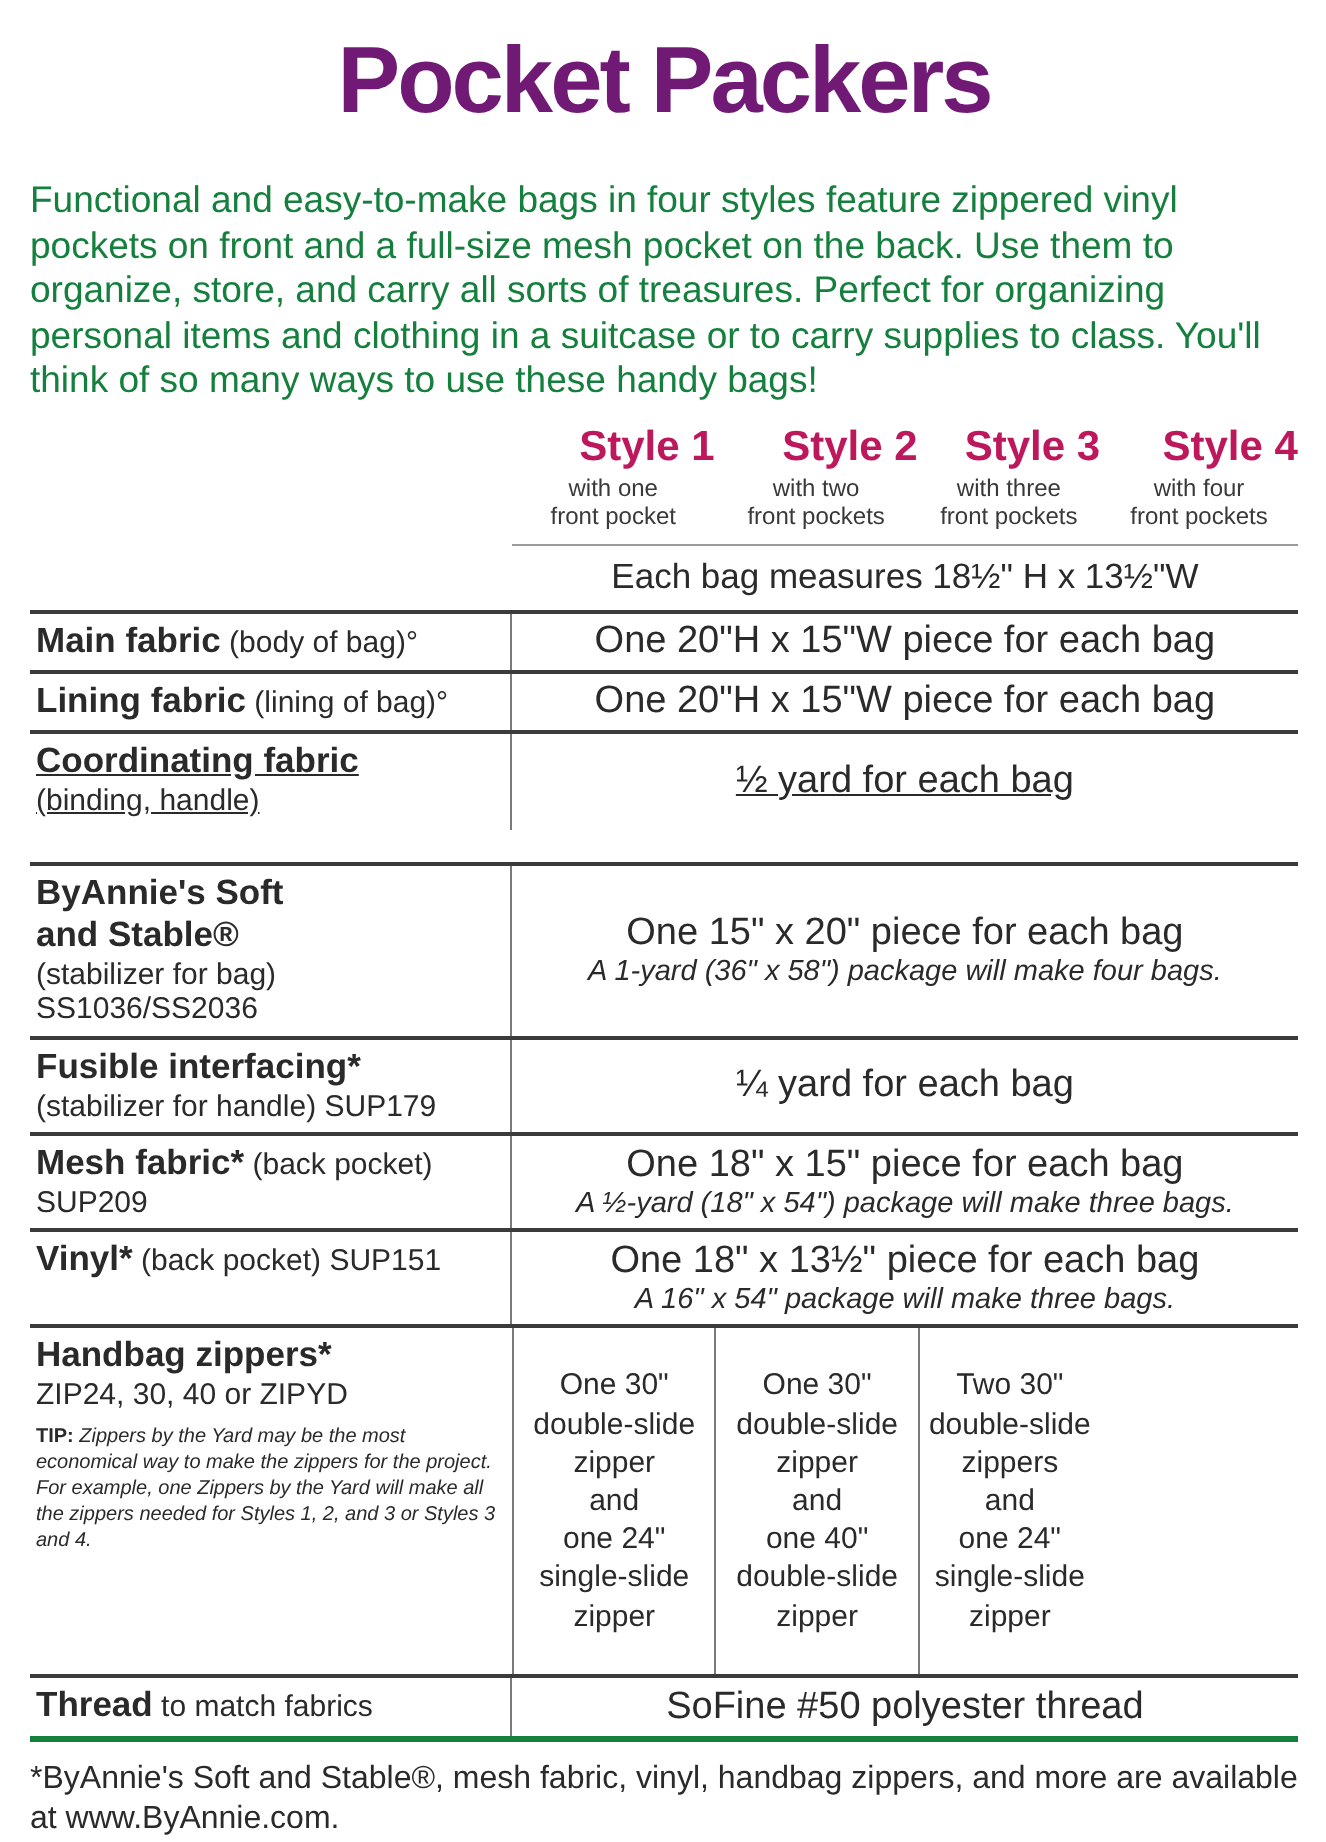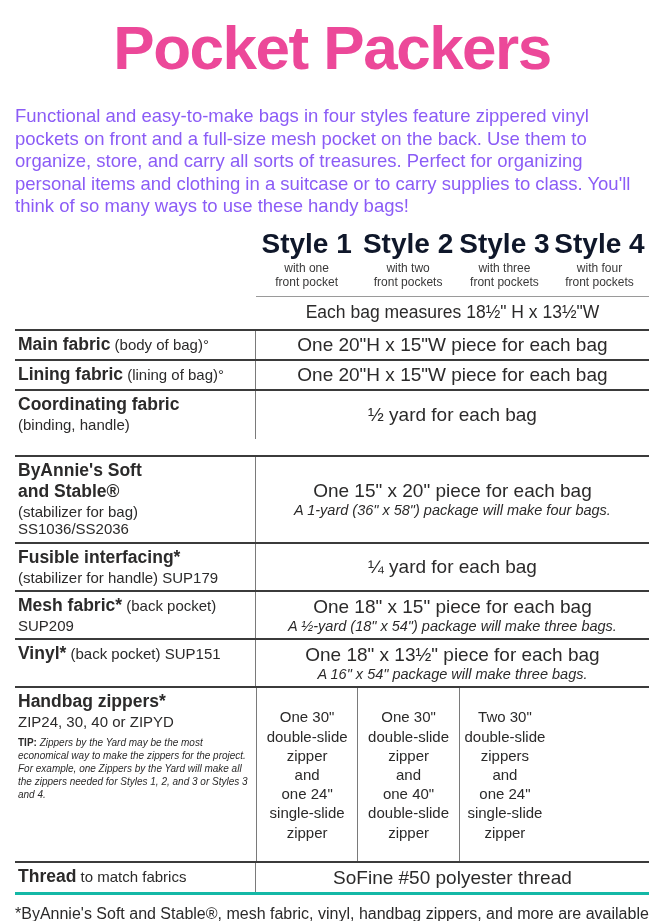--- a/index.html
+++ b/index.html
@@ -7,51 +7,51 @@
   body {
     width: 663px; height: 921px;
     font-family: "Liberation Sans", sans-serif;
     color: #2b2a2a;
     overflow: hidden;
   }
   .page { width: 663px; height: 921px; padding: 10px 14px 6px 15px; }
 
   .title {
     text-align: center;
-    font-size: 62px;
+    font-size: 47px;
     font-weight: bold;
     letter-spacing: -1.5px;
-    color: #ec4899;
+    color: #701a75;
     margin-top: 2px;
     margin-bottom: 22px;
   }
   .intro {
     font-size: 18.5px;
     line-height: 1.22;
-    color: #8b5cf6;
+    color: #15803d;
     margin-bottom: 10px;
   }
 
   
   .grid5 { display: grid; grid-template-columns: 38% 16% 16% 14.4% 15.6%; }
   .grid2 { display: grid; grid-template-columns: 38% 62%; }
 
   .styles-header { margin-top: 2px; }
   .style-col { text-align: center; padding-bottom: 6px; }
-  .style-name { font-size: 28px; font-weight: bold; color: #0f172a; }
+  .style-name { font-size: 21px; font-weight: bold; color: #be185d; text-align: right; }
   .style-sub  { font-size: 12px; line-height: 1.22; color: #3a3939; margin-top: 1px; }
 
   .measure-row .measure-cell {
     border-top: 1px solid #9a9a9a;
     text-align: center;
     font-size: 17.5px;
     padding: 5px 0 6px 0;
   }
 
-  .req-table { border-bottom: 3px solid #14b8a6; }
+  .req-table { border-bottom: 3px solid #15803d; }
   .row { border-top: 2px solid #3b3b3b; }
   .label-cell {
     border-right: 1px solid #7a7a7a;
     padding: 3px 8px 4px 3px;
   }
   .label-main { font-size: 17.5px; }
   .label-bold { font-weight: bold; white-space: pre-line; }
   .label-rest { font-weight: normal; font-size: 15px; }
   .label-line2 { font-size: 15px; line-height: 1.15; margin-top: 1px; }
   .value-cell {
@@ -75,21 +75,21 @@
     white-space: pre-line;
     padding: 4px 2px;
   }
   .zip-row .label-cell { border-right: none; }
 
   .footnotes { margin-top: 9px; font-size: 16px; line-height: 1.22; }
   .footnote { margin-bottom: 7px; }
 
   
   .row-simple .value-cell { min-height: 25px; }
-  .row-coordinating { min-height: 50px; }
+  .row-coordinating { min-height: 50px; text-decoration: underline; }
   .row-byannie { min-height: 65px; margin-top: 16px; }
   .row-fusible { min-height: 43px; }
   .row-mesh, .row-vinyl { min-height: 48px; }
   .row-zippers { min-height: 175px; }
   .row-thread .value-cell { min-height: 29px; }
 </style>
 </head>
 <body>
 
 <div class="page">

